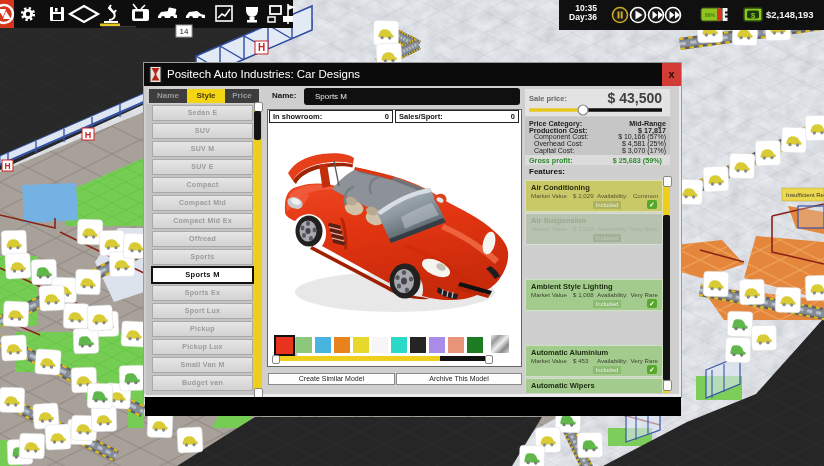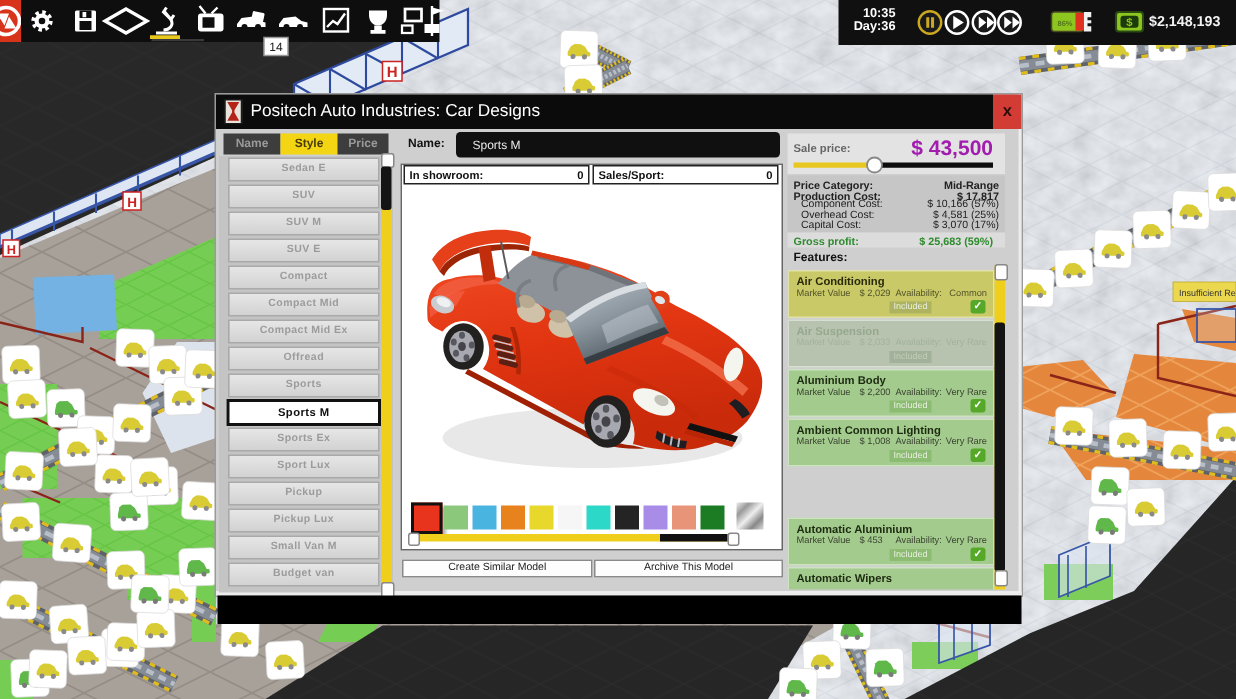--- a/index.html
+++ b/index.html
@@ -432,21 +432,21 @@
   <div class="abs" id="hsc"></div>
   <div class="abs" style="left:296px;top:293px;width:45px;height:5px;background:#111"></div>
   <div class="abs sbb" style="left:128px;top:292px;width:6px;height:7px"></div>
   <div class="abs sbb" style="left:341px;top:292px;width:6px;height:7px"></div>
 
   <div class="abs bbtn" style="left:124px;width:125px">Create Similar Model</div>
   <div class="abs bbtn" style="left:252px;width:124px">Archive This Model</div>
 
   <div class="abs" id="salebox"></div>
   <div class="abs" style="left:385px;top:31px;font-weight:bold;font-size:7.5px;color:#666">Sale price:</div>
-  <div class="abs" style="left:400px;top:27px;width:118px;text-align:right;font-weight:bold;font-size:14px;color:#a21caf">$ 43,500</div>
+  <div class="abs" style="left:400px;top:27px;width:118px;text-align:right;font-weight:bold;font-size:14px;color:#404040">$ 43,500</div>
   <svg class="abs" width="145" height="14" viewBox="0 0 145 14" style="left:381px;top:40px">
     <line x1="4" y1="7" x2="56" y2="7" stroke="#e8c820" stroke-width="3.5"></line>
     <line x1="60" y1="7" x2="137" y2="7" stroke="#0c0c0c" stroke-width="3.5"></line>
     <circle cx="58" cy="7" r="5" fill="#fff" stroke="#888" stroke-width="1.2"></circle>
   </svg>
   <div class="abs" id="pricebox"></div>
   <div class="abs pr" style="left:385px;top:56px;width:137px"><b>Price Category:</b><b class="rt">Mid-Range</b></div>
   <div class="abs pr" style="left:385px;top:63px;width:137px"><b>Production Cost:</b><b class="rt">$ 17,817</b></div>
   <div class="abs pr" style="left:390px;top:70px;width:132px">Component Cost:<span class="rt">$ 10,166 (57%)</span></div>
   <div class="abs pr" style="left:390px;top:77px;width:132px">Overhead Cost:<span class="rt">$ 4,581 (25%)</span></div>
@@ -460,28 +460,22 @@
       <div class="t">Air Conditioning</div>
       <div class="r"><span>Market Value</span><span style="position:absolute;left:42px">$ 2,029</span><span style="position:absolute;left:66px">Availability:</span><span style="position:absolute;right:0">Common</span></div>
       <div class="inc">Included</div>
           <div class="chk">✓</div>
     </div>
     <div class="feat ffade" style="top:36px">
       <div class="t">Air Suspension</div>
       <div class="r"><span>Market Value</span><span style="position:absolute;left:42px">$ 2,033</span><span style="position:absolute;left:66px">Availability:</span><span style="position:absolute;right:0">Very Rare</span></div>
       <div class="inc">Included</div>
     </div>
-    <div class="feat fgreen" style="top:69px">
-      <div class="t">Aluminium Body</div>
-      <div class="r"><span>Market Value</span><span style="position:absolute;left:42px">$ 2,200</span><span style="position:absolute;left:66px">Availability:</span><span style="position:absolute;right:0">Very Rare</span></div>
-      <div class="inc">Included</div>
-          <div class="chk">✓</div>
-    </div>
     <div class="feat fgreen" style="top:102px">
-      <div class="t">Ambient Common Lighting</div>
+      <div class="t">Ambient Style Lighting</div>
       <div class="r"><span>Market Value</span><span style="position:absolute;left:42px">$ 1,008</span><span style="position:absolute;left:66px">Availability:</span><span style="position:absolute;right:0">Very Rare</span></div>
       <div class="inc">Included</div>
           <div class="chk">✓</div>
     </div>
     <div class="feat fgreen" style="top:168px">
       <div class="t">Automatic Aluminium</div>
       <div class="r"><span>Market Value</span><span style="position:absolute;left:42px">$ 453</span><span style="position:absolute;left:66px">Availability:</span><span style="position:absolute;right:0">Very Rare</span></div>
       <div class="inc">Included</div>
           <div class="chk">✓</div>
     </div>

